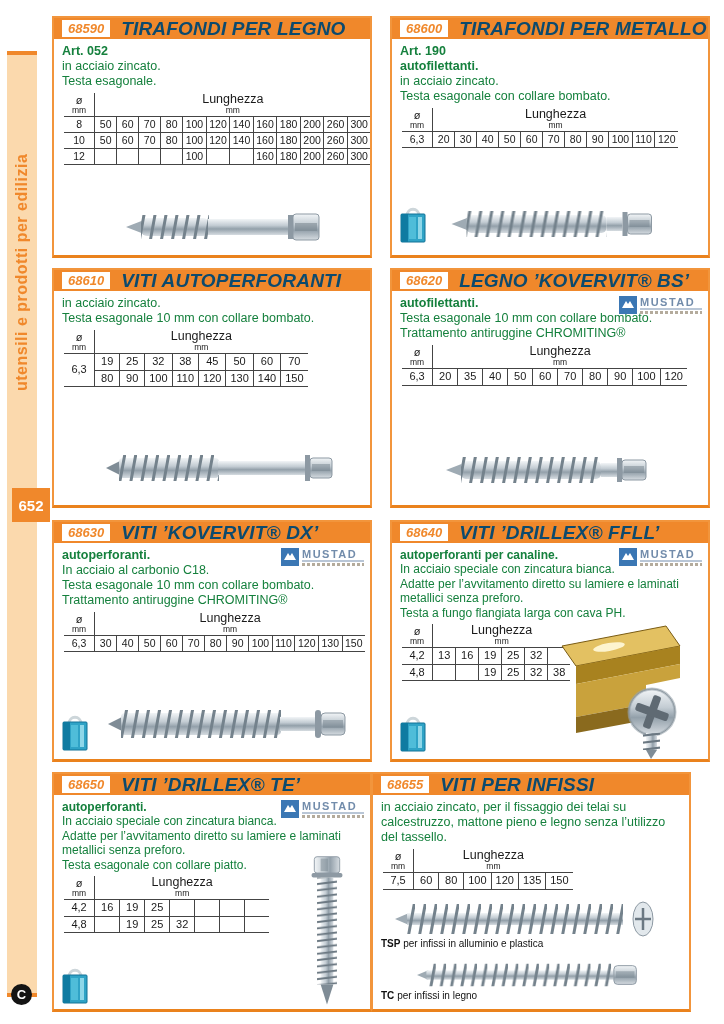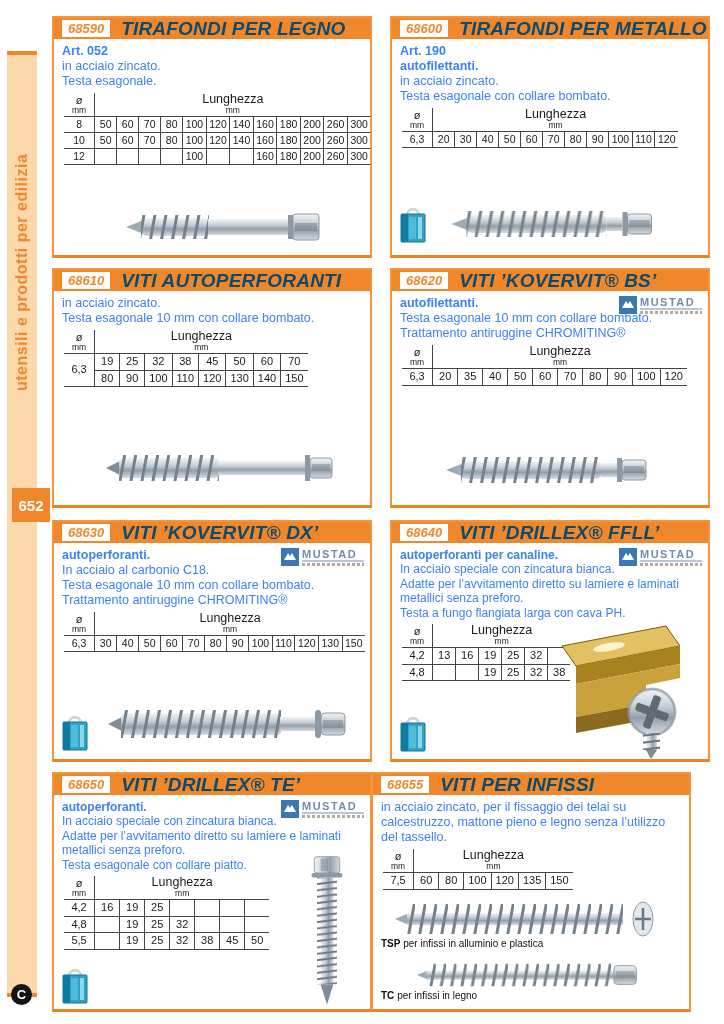--- a/index.html
+++ b/index.html
@@ -21,21 +21,21 @@
        border-bottom:3px solid #ea821d;box-sizing:border-box;}
   .b1{left:52px;top:16px;height:242px}  .b2{left:390px;top:16px;height:242px}
   .b3{left:52px;top:268px;height:240px} .b4{left:390px;top:268px;height:240px}
   .b5{left:52px;top:520px;height:242px} .b6{left:390px;top:520px;height:242px}
   .b7{left:52px;top:772px;height:240px} .b8{left:371px;top:772px;height:240px}
   .hd{height:21px;background:#f0882b;display:flex;align-items:center;}
   .code{background:#fff;color:#f0882b;font-weight:bold;font-style:italic;font-size:13px;
         padding:0 6px;height:17px;line-height:17px;margin-left:8px;}
   .ttl{color:#0c4a6e;font-weight:bold;font-style:italic;font-size:19px;margin-left:11px;letter-spacing:.2px;}
   .body{position:relative;padding:5px 8px 0;box-sizing:border-box;}
-  .desc{font-size:12.5px;line-height:1.2;color:#3b82f6;}
+  .desc{font-size:12.5px;line-height:1.2;color:#15803d;}
   .dline.b{font-weight:bold;}
   .b6 .desc,.b7 .desc{font-size:12px;}
   
   .spec{border-collapse:collapse;color:#1a1a1a;margin:4px 0 0 2px;font-size:11px;line-height:1.05;}
   .spec th{font-weight:normal;padding:0 4px;vertical-align:bottom;}
   .spec .unit{font-size:8.5px;}
   .spec .diah{border-right:1.5px solid #444;font-size:11px;padding:0 8px 1px;}
   .spec .lenh{font-size:12.5px;padding-bottom:1px;}
   .spec td{text-align:center;padding:2px 4px;min-width:16px;}
   .spec td.dia{border-right:1.5px solid #444;padding:2px 7px;}
@@ -297,21 +297,21 @@
       <rect x="114" y="13" width="88" height="14" fill="url(#gs)"></rect>
       <rect x="201" y="7" width="5" height="26" fill="#8d99a3"></rect>
       <rect x="206" y="10" width="22" height="20" rx="3" fill="url(#gs)" stroke="#8d99a3"></rect>
       <rect x="208" y="16" width="18" height="7" fill="#76838d" opacity="0.5"></rect>
     </svg>
   </section>
 
   <section class="box b4">
     <header class="hd">
       <span class="code">68620</span>
-      <span class="ttl">VITI ’KOVERVIT® BS’</span>
+      <span class="ttl">LEGNO ’KOVERVIT® BS’</span>
     </header>
     <div class="mustad">
       <svg width="18" height="18" viewBox="0 0 18 18">
         <rect width="18" height="18" fill="#3b77b4"></rect>
         <path d="M3,12 L7,5 L9,8 L11,5 L15,12 Z" fill="#fff"></path>
       </svg>
       <span>
         <span class="mname">MUSTAD</span>
         <span class="msub"></span>
       </span>
@@ -573,30 +573,20 @@
               <tr>
                 <td class="dia">4,8</td>
                 <td class="num">&nbsp;</td>
                 <td class="num">19</td>
                 <td class="num">25</td>
                 <td class="num">32</td>
                 <td class="num">&nbsp;</td>
                 <td class="num">&nbsp;</td>
                 <td class="num">&nbsp;</td>
               </tr>
-              <tr>
-                <td class="dia">5,5</td>
-                <td class="num">&nbsp;</td>
-                <td class="num">19</td>
-                <td class="num">25</td>
-                <td class="num">32</td>
-                <td class="num">38</td>
-                <td class="num">45</td>
-                <td class="num">50</td>
-              </tr>
             </tbody>
           </table>
         </div>
     </div>
     <svg class="img" style="right:16px;top:80px" width="54" height="154" viewBox="0 0 54 170">
       <rect x="13" y="3" width="28" height="18" rx="3" fill="url(#gsv)" stroke="#8d99a3"></rect>
       <rect x="20" y="5" width="8" height="14" fill="#76838d" opacity="0.5"></rect>
       <rect x="10" y="21" width="34" height="5" rx="2" fill="#8d99a3"></rect>
       <rect x="20" y="26" width="14" height="118" fill="url(#gsv)"></rect>
       <rect x="16" y="26" width="22" height="118" fill="url(#ptv)"></rect>

